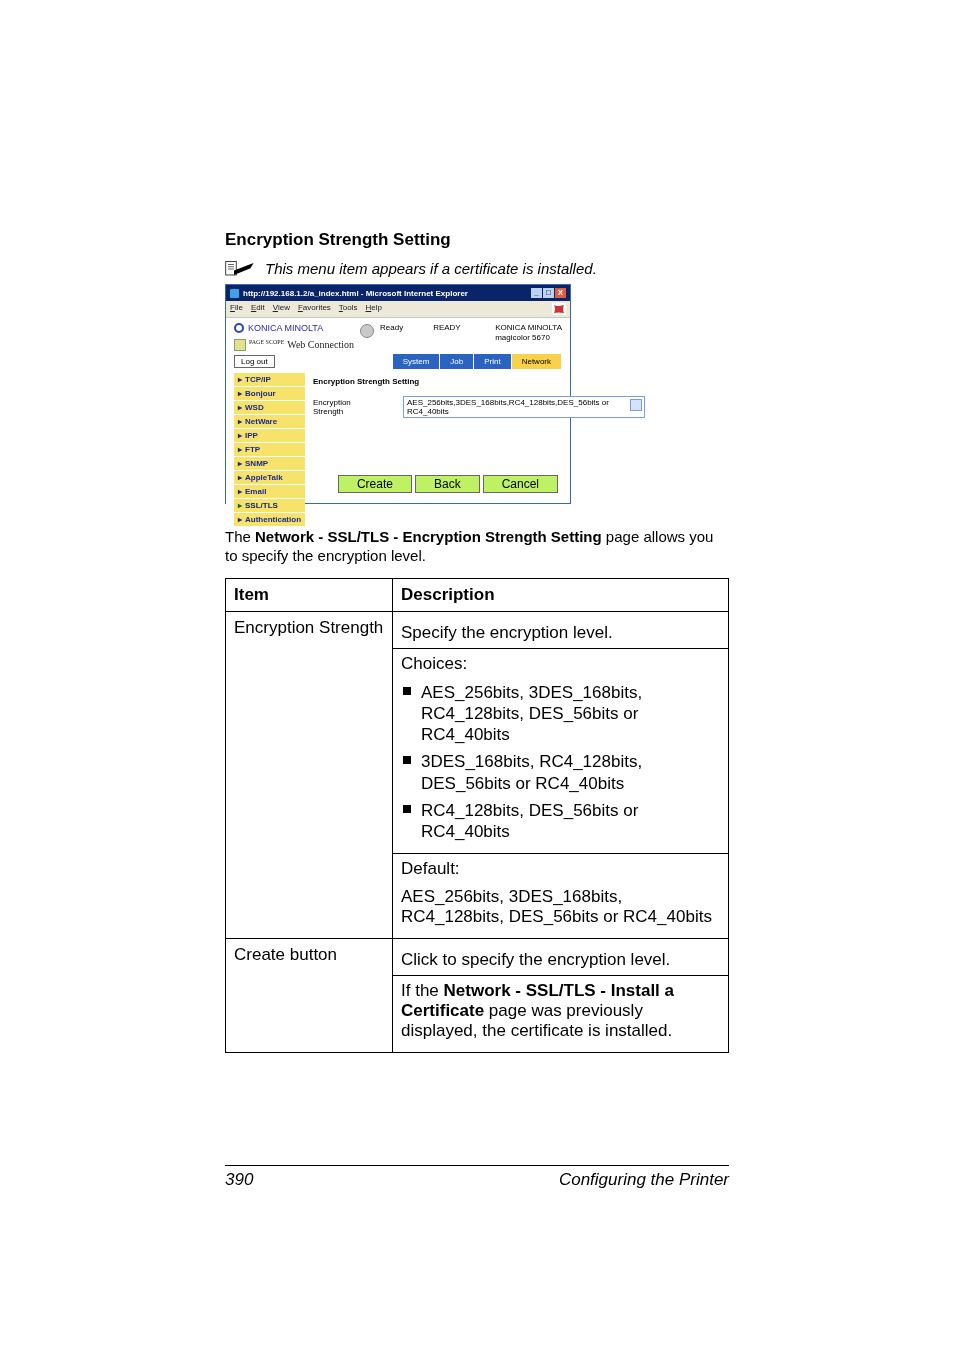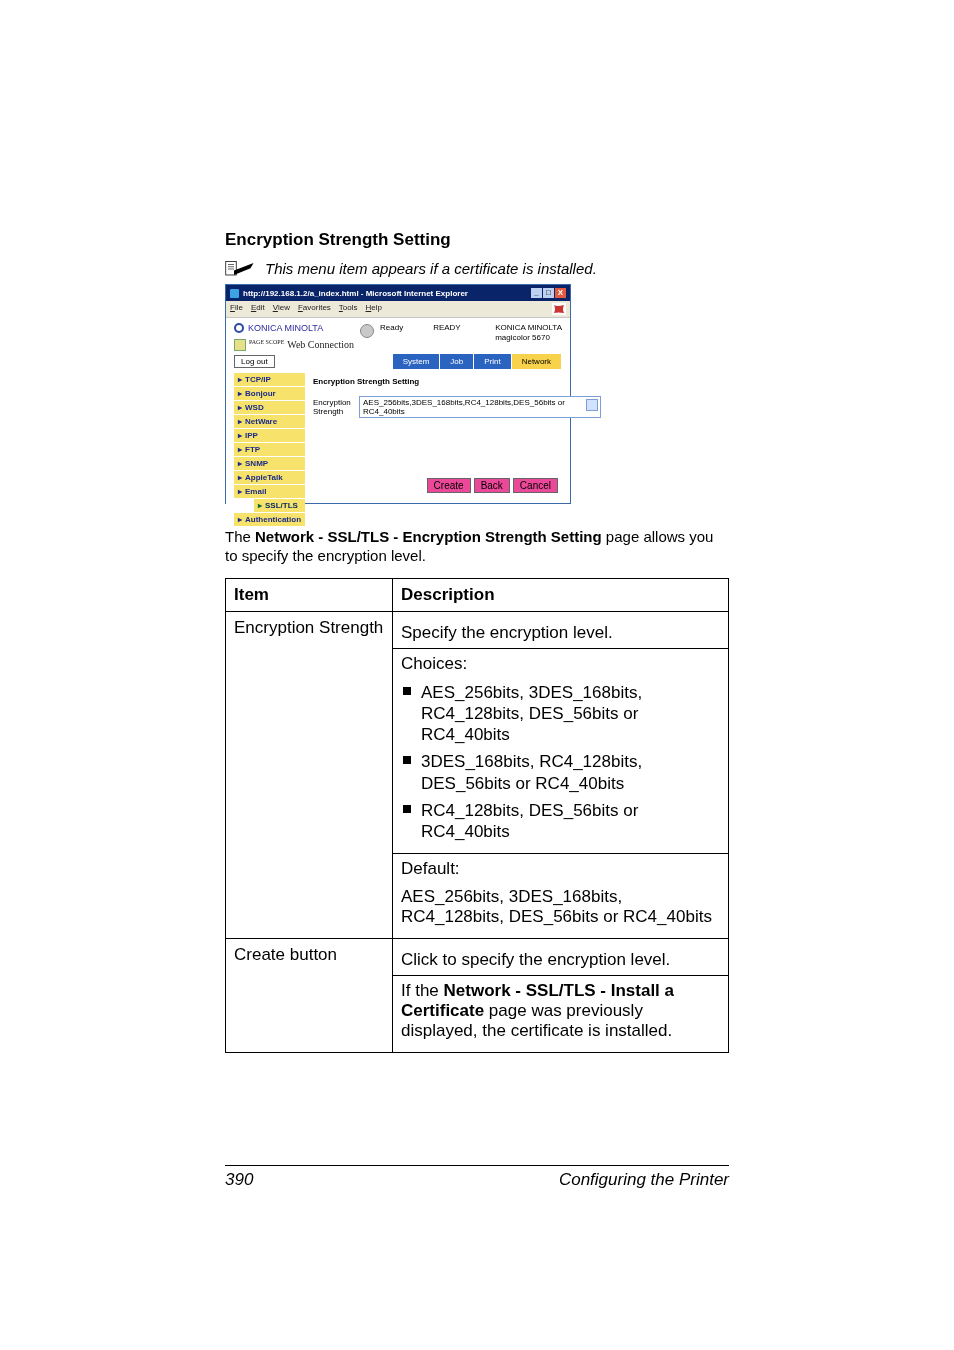--- a/index.html
+++ b/index.html
@@ -116,42 +116,42 @@
     font-size:8px;
   }
   .sitem{
     background:#f7e26b;
     color:#1a2b8b;
     font-weight:bold;
     padding:2px 4px;
     margin-bottom:1px;
     cursor:pointer;
   }
-  .sitem.alt{color:#052a65;margin-left:20px;}
+  .sitem.alt{color:#052a65;}
   .sitem .arrow{color:#1a2b8b;margin-right:3px;}
   .main{
     flex:1;
     padding:4px 8px;
     font-size:8px;
   }
   .main .mtitle{font-weight:bold;margin-bottom:10px;}
   .enc-row{display:flex;align-items:center;gap:6px;}
   .enc-label{min-width:40px;}
   .enc-select{
     border:1px solid #7a9ed5;background:#fff;font-size:8px;padding:1px 12px 1px 3px;min-width:225px;position:relative;
-    display:inline-flex;align-items:flex-start;
+    display:inline-flex;align-items:flex-start;margin-left:44px;
   }
   .enc-select::after{
     content:"";position:absolute;right:2px;top:2px;width:10px;height:10px;background:#d1e3ff;border:1px solid #7a9ed5;
   }
   .enc-select .chev{position:absolute;right:4px;top:3px;font-size:7px;color:#2b4aa8;}
   .footbtns{
     position:absolute;right:12px;bottom:10px;display:flex;gap:3px;
   }
-  .fbtn{font-size:10px;background:#ec4899;border:1px solid #666;padding:1px 6px;cursor:pointer;}
+  .fbtn{font-size:12px;background:#bef264;border:1px solid #666;padding:1px 18px;cursor:pointer;}
   .para{font-size:15px;margin:6px 0 12px 0;line-height:1.25;}
   table.desc{
     border-collapse:collapse;width:100%;font-size:17px;
   }
   table.desc th{text-align:left;font-weight:bold;padding:6px 8px;border:1px solid #000;}
   table.desc td{vertical-align:top;padding:6px 8px;border:1px solid #000;}
   table.desc td.labelcol{width:150px;}
   .bullets{list-style:none;padding:0;margin:8px 0 4px 0;}
   .bullets li{position:relative;padding-left:20px;margin:6px 0;line-height:1.25;}
   .bullets li::before{content:"";position:absolute;left:2px;top:5px;width:8px;height:8px;background:#000;}

